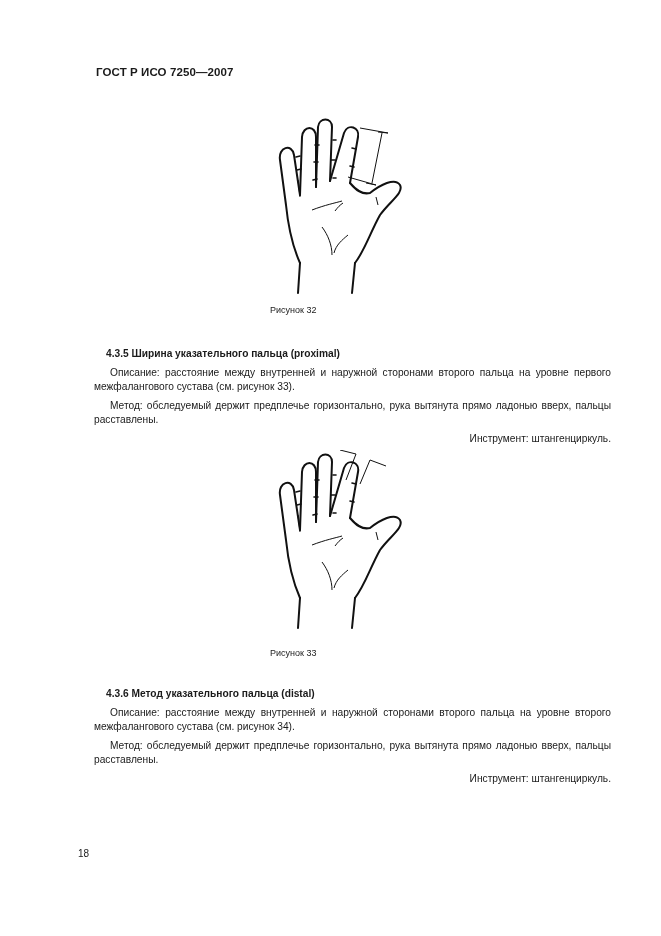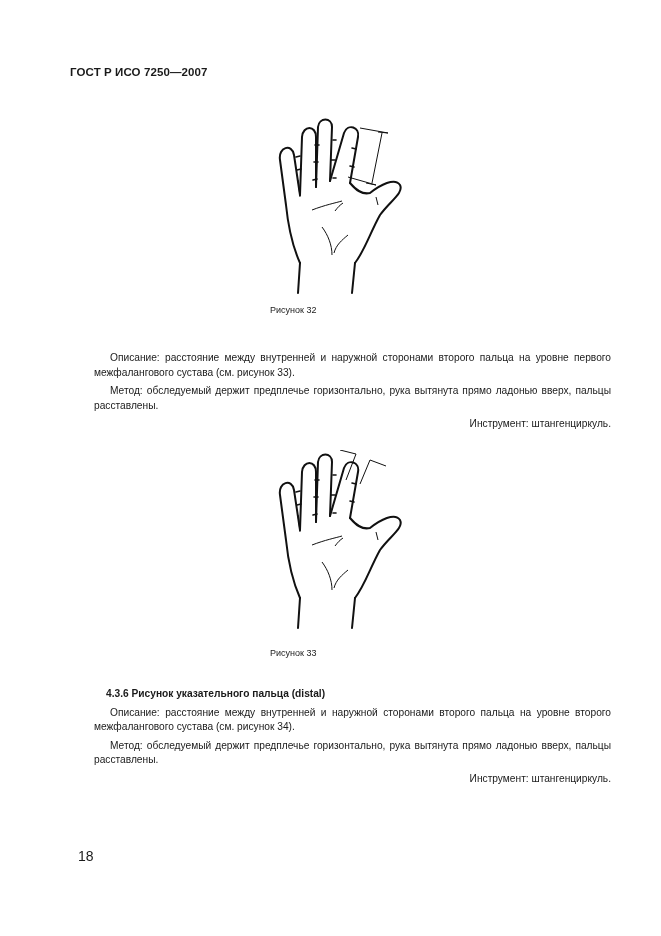--- a/index.html
+++ b/index.html
@@ -1,26 +1,26 @@
 <!DOCTYPE html>
 <html><head>
 <meta charset="utf-8">
 <style>
   html, body { margin: 0; padding: 0; background: #ffffff; }
   body { width: 661px; height: 936px; position: relative; overflow: hidden;
          font-family: "Liberation Sans", sans-serif; color: #1a1a1a; }
-  .header { position: absolute; left: 70px; top: 66px; font-size: 11.5px; font-weight: bold; letter-spacing: 0.1px; }
+  .header { position: absolute; left: 96px; top: 66px; font-size: 11.5px; font-weight: bold; letter-spacing: 0.1px; }
   .figure { position: absolute; left: 270px; width: 150px; }
   .figure svg { display: block; }
   .caption { position: absolute; width: 150px; font-size: 9px; color: #222; }
   .section { position: absolute; left: 90px; width: 525px; font-size: 10.2px; line-height: 14.5px; }
   .section .title { font-weight: bold; padding-left: 16px; }
   .section p { margin: 4px; text-indent: 16px; text-align: justify; }
   .section p.nojust { text-align: right; }
-  .pageno { position: absolute; left: 78px; top: 848px; font-size: 14px; }
+  .pageno { position: absolute; left: 78px; top: 848px; font-size: 10px; }
   .line { fill: none; stroke: #111; stroke-width: 2; stroke-linecap: round; stroke-linejoin: round; }
   .thin { fill: none; stroke: #111; stroke-width: 1; }
   .dash { stroke: #111; stroke-width: 1.6; stroke-linecap: round; }
 </style>
 </head>
 <body>
 
 <div class="header">ГОСТ Р ИСО 7250—2007</div>
 
 <div class="figure" style="top:115px;">
@@ -45,20 +45,21 @@
     <line class="dash" x1="82" y1="33" x2="86" y2="34"></line>
       <line class="dash" x1="80" y1="51" x2="84" y2="52"></line>
     <path class="thin" d="M42,95 C55,90 65,88 72,86 M65,96 C68,92 70,90 73,88"></path>
     <path class="thin" d="M52,112 C58,120 62,130 62,140 M78,120 C72,125 66,130 64,138"></path>
     <path class="thin" d="M106,82 L108,90"></path>
   </svg>
   <div class="caption" style="top:190px;">Рисунок 32</div>
 </div>
 
 <div class="section" style="top:347px;">
+  <div class="title">4.3.5  Ширина указательного пальца (proximal)</div>
   <p>Описание: расстояние между внутренней и наружной сторонами второго пальца на уровне первого межфалангового сустава (см. рисунок 33).</p>
   <p>Метод: обследуемый держит предплечье горизонтально, рука вытянута прямо ладонью вверх, пальцы расставлены.</p>
   <p class="nojust">Инструмент: штангенциркуль.</p>
 </div>
 
 <div class="figure" style="top:450px;">
   <svg width="150" height="180" viewBox="0 0 150 180">
     <path class="line" d="M30,148 L28,178 M85,148 L82,178"></path>
     <path class="line" d="M30,148 C22,130 18,110 16,90 L10,45 C8,32 22,28 24,40 L30,80"></path>
     <path class="line" d="M30,80 L32,22 C33,10 46,10 46,22 L46,72"></path>
@@ -79,19 +80,19 @@
     <line class="dash" x1="82" y1="33" x2="86" y2="34"></line>
       <line class="dash" x1="80" y1="51" x2="84" y2="52"></line>
     <path class="thin" d="M42,95 C55,90 65,88 72,86 M65,96 C68,92 70,90 73,88"></path>
     <path class="thin" d="M52,112 C58,120 62,130 62,140 M78,120 C72,125 66,130 64,138"></path>
     <path class="thin" d="M106,82 L108,90"></path>
   </svg>
   <div class="caption" style="top:198px;">Рисунок 33</div>
 </div>
 
 <div class="section" style="top:687px;">
-  <div class="title">4.3.6  Рисунок указательного пальца (distal)</div>
+  <div class="title">4.3.6  Метод указательного пальца (distal)</div>
   <p>Описание: расстояние между внутренней и наружной сторонами второго пальца на уровне второго межфалангового сустава (см. рисунок 34).</p>
   <p>Метод: обследуемый держит предплечье горизонтально, рука вытянута прямо ладонью вверх, пальцы расставлены.</p>
   <p class="nojust">Инструмент: штангенциркуль.</p>
 </div>
 
 <div class="pageno">18</div>
 
 </body></html>

